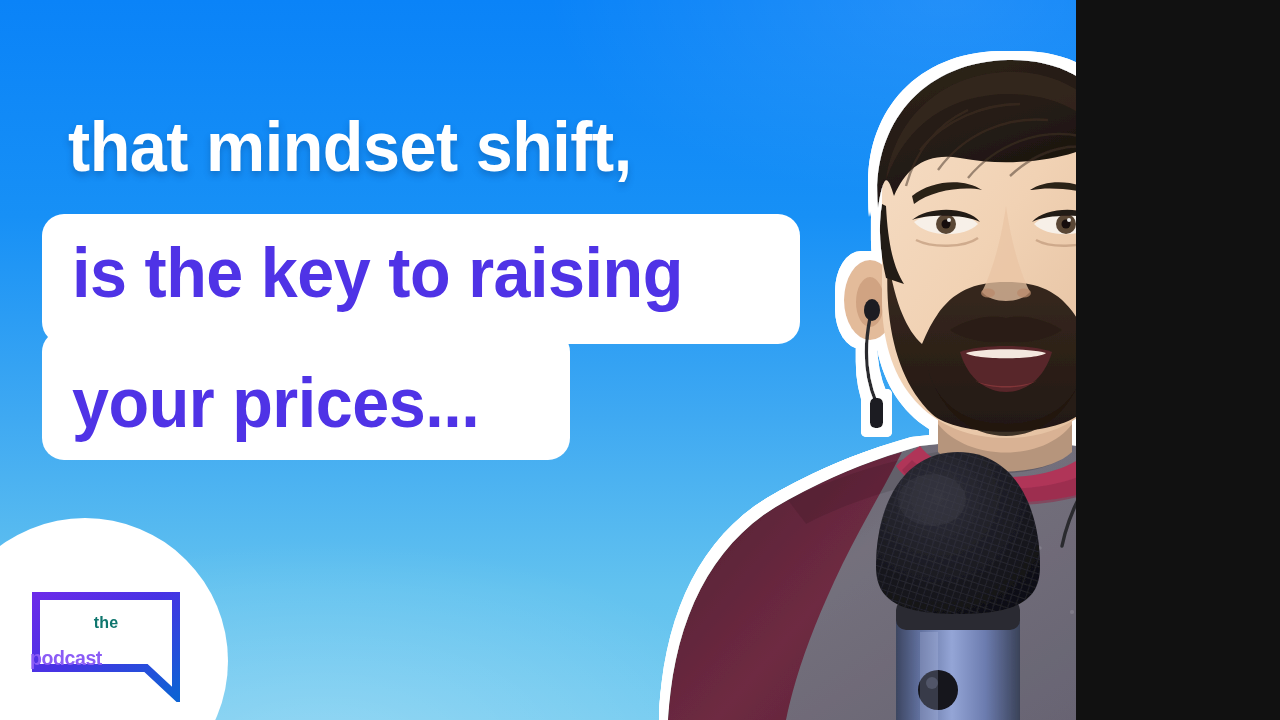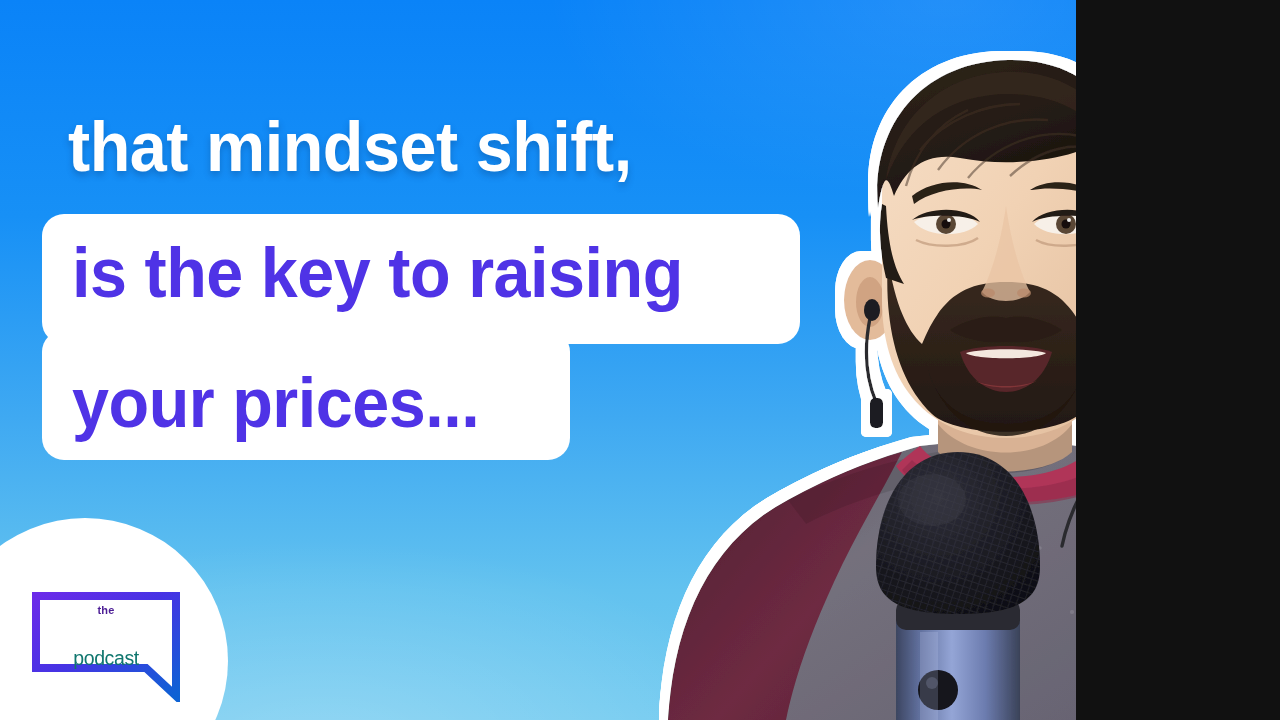--- a/index.html
+++ b/index.html
@@ -107,46 +107,46 @@
   }
   .logo-mark {
     position: absolute;
     left: 88px;
     top: 72px;
     width: 152px;
     height: 112px;
   }
   .logo-text-the {
     position: absolute;
-    left: 0; top: 14px;
+    left: 0; top: 24px;
     width: 100%;
     text-align: center;
-    font-size: 11px;
+    font-size: 16px;
     font-weight: 700;
-    color: #4c1d95;
+    color: #0f766e;
     letter-spacing: 0.2px;
   }
   .logo-text-copyblogger {
     position: absolute;
     left: 0; top: 26px;
     width: 100%;
     text-align: center;
     font-size: 27px;
     font-weight: 700;
     color: #111111;
     letter-spacing: -1.2px;
   }
   .logo-text-podcast {
     position: absolute;
     left: 0; top: 57px;
     width: 100%;
-    text-align: center;
+    text-align: left;
     font-size: 19.5px;
-    font-weight: 400;
-    color: #0f766e;
+    font-weight: 700;
+    color: #8b5cf6;
     letter-spacing: -0.4px;
   }
 </style>
 </head>
 <body>
 
 <div id="stage">
 
   <div class="bg-sheen"></div>
 

